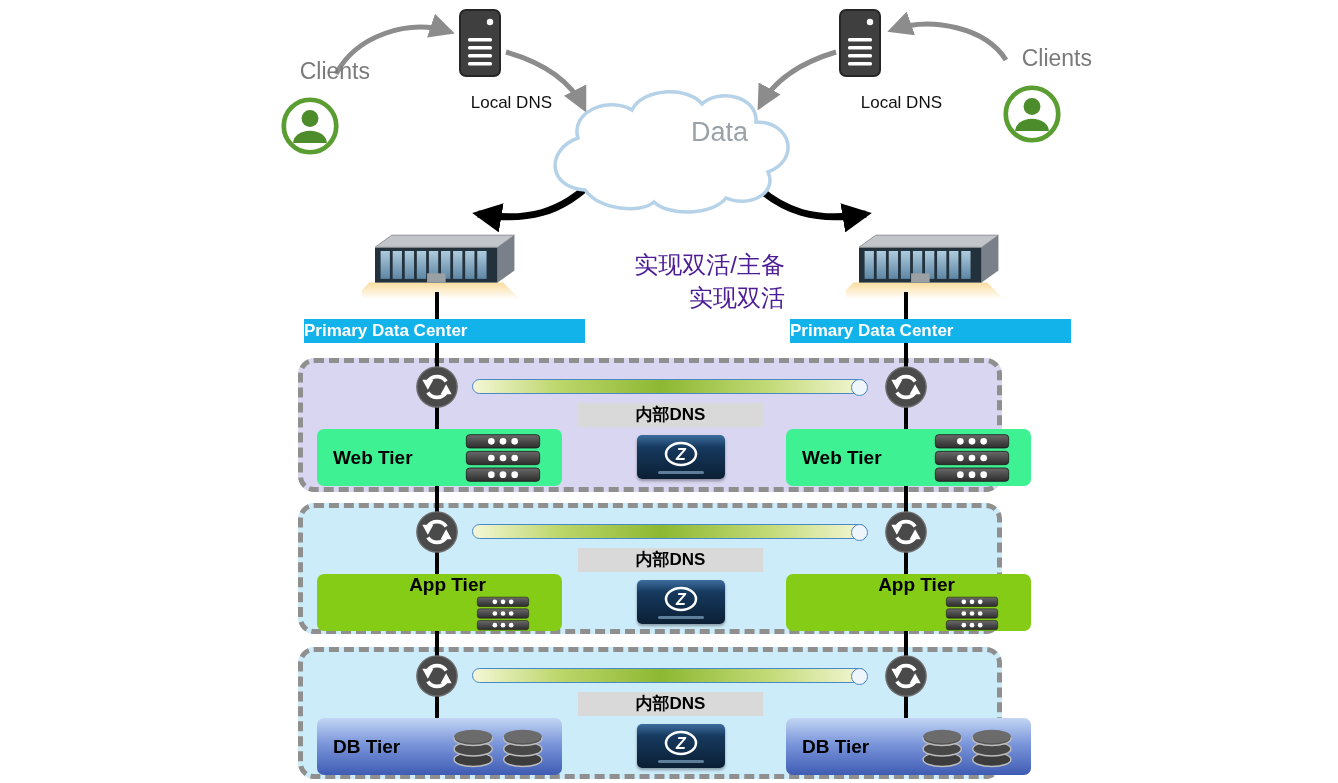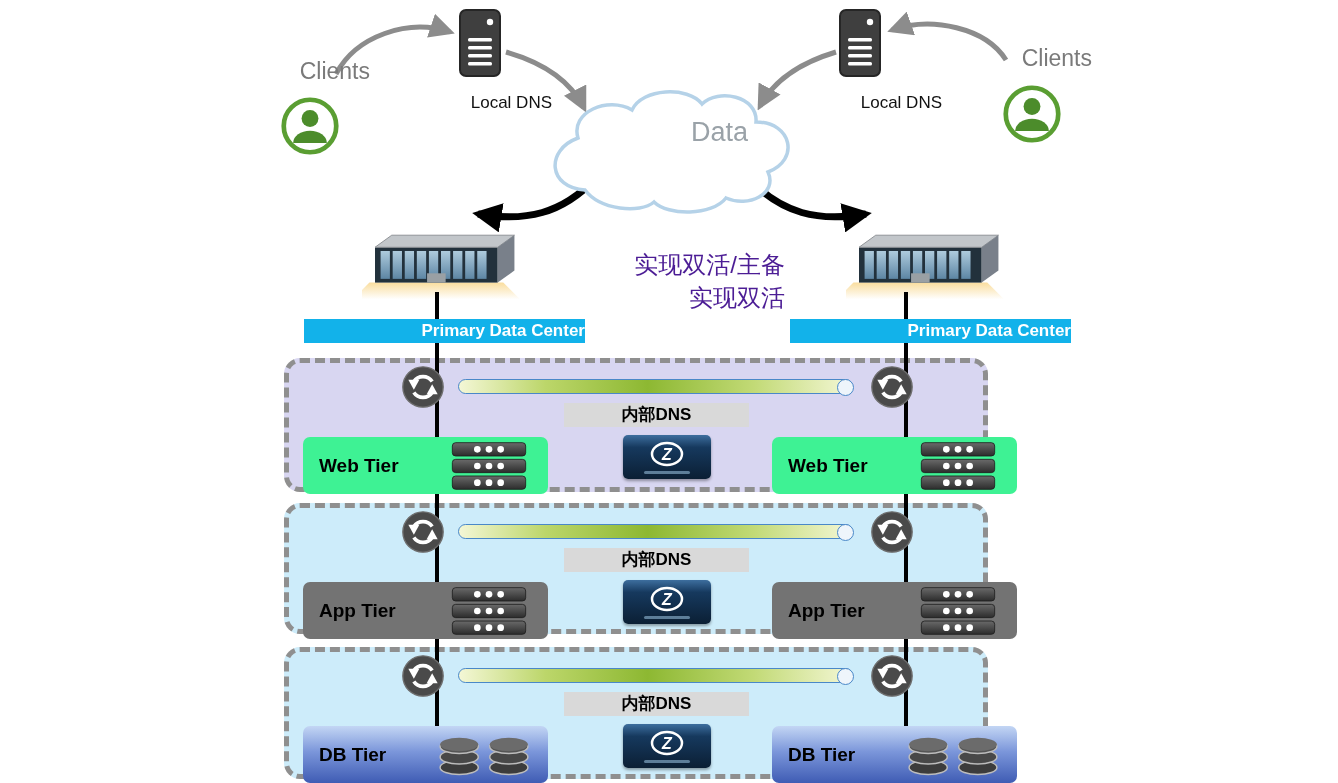--- a/index.html
+++ b/index.html
@@ -13,40 +13,40 @@
   .clients-lbl { width:110px; font-size:23px; color:#7a7a7a; }
   .localdns-lbl { width:150px; font-size:17px; color:#111; }
   .cloud-text { left:598px; top:116px; width:150px; font-size:27px; color:#9aa2a8; line-height:33px; }
   .caption { left:555px; top:224px; width:230px; font-size:24px; color:#4c1d95; line-height:33px;margin-top:24px; }
 
   .icon-abs { position:absolute; }
 
   .vline { position:absolute; width:4px; background:#000; z-index:1; }
 
   .dc-label { position:absolute; width:281px; height:24px; background:#12b2ea; color:#fff;
-    font-weight:bold; font-size:17px; text-align:right; line-height:24px; z-index:2; }
-
-  .tier { position:absolute; left:284px; width:704px; border:5px dashed #8f8f8f; border-radius:16px; }
+    font-weight:bold; font-size:17px; text-align:left; line-height:24px; z-index:2; }
+
+  .tier { position:absolute; left:298px; width:704px; border:5px dashed #8f8f8f; border-radius:16px; }
   .tier > * { position:absolute; z-index:2; }
 
   .pipe { left:169px; top:16px; width:395px; height:15px; border:1.5px solid #4a88c8; border-radius:8px;
     background:linear-gradient(90deg,#f4f7d6 0%,#bcd66a 22%,#8db832 48%,#c2da76 75%,#f4f7d6 100%); }
   .pipe::after { content:""; position:absolute; right:-2px; top:-1.5px; width:15px; height:15px;
     border:1.5px solid #4a88c8; border-radius:50%; background:#eef5fb; }
 
   .sync { width:44px; height:44px; top:2px; }
   .sync-l { left:112px; } .sync-r { left:581px; }
 
   .dnslabel { left:275px; top:40px; width:185px; height:24px; background:#d9d9d9; color:#000;
     font-weight:bold; font-size:17px; text-align:center; line-height:24px; }
 
-  .tbox { top:66px; width:245px; height:57px; border-radius:7px; display:flex; align-items:center;margin-top:8px; }
+  .tbox { top:66px; width:245px; height:57px; border-radius:7px; display:flex; align-items:center; }
   .box-l { left:14px; } .box-r { left:483px; }
   .box-web { background:#3ef294; }
-  .box-app { background:#737373; }
+  .box-app { background:#84cc16;flex-direction:column; }
   .box-db  { background:linear-gradient(180deg,#c3d6f4 0%,#7b96da 45%,#3f5cb4 100%);text-align:right; }
   .tbox-label { font-weight:bold; font-size:19px; color:#000; margin-left:16px; flex:0 0 auto; }
   .tbox .stack { margin-left:auto; margin-right:14px; }
   .srv { width:90px; height:50px; }
   .dbi { width:100px; height:42px; }
 
   .appliance { left:334px; top:72px; width:88px; height:44px; border-radius:5px;
     background:linear-gradient(180deg,#3d6e9e 0%,#16395e 28%,#0b1f34 100%);
     box-shadow:0 2px 3px rgba(0,0,0,.35);
     display:flex; flex-direction:column; align-items:center; justify-content:center; }

